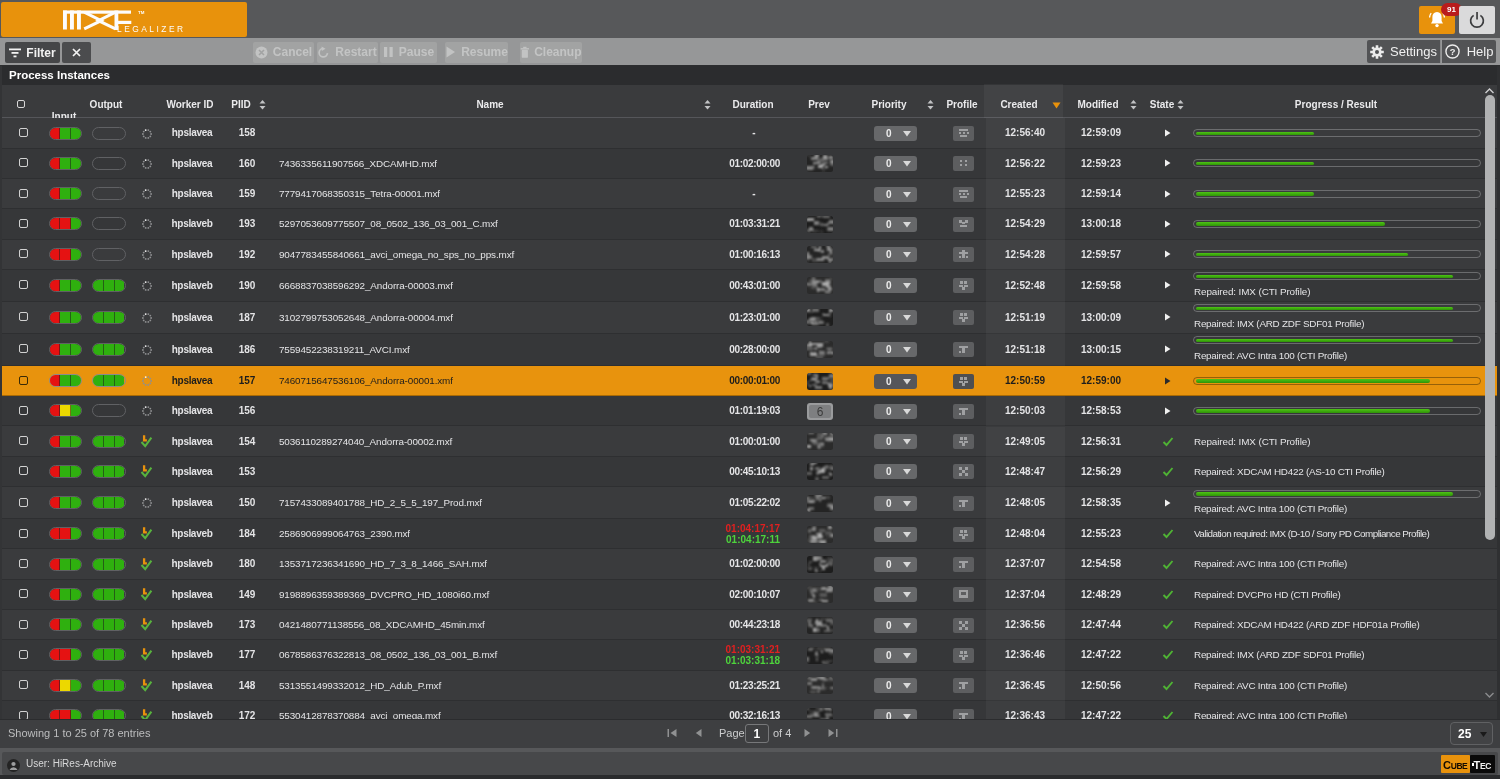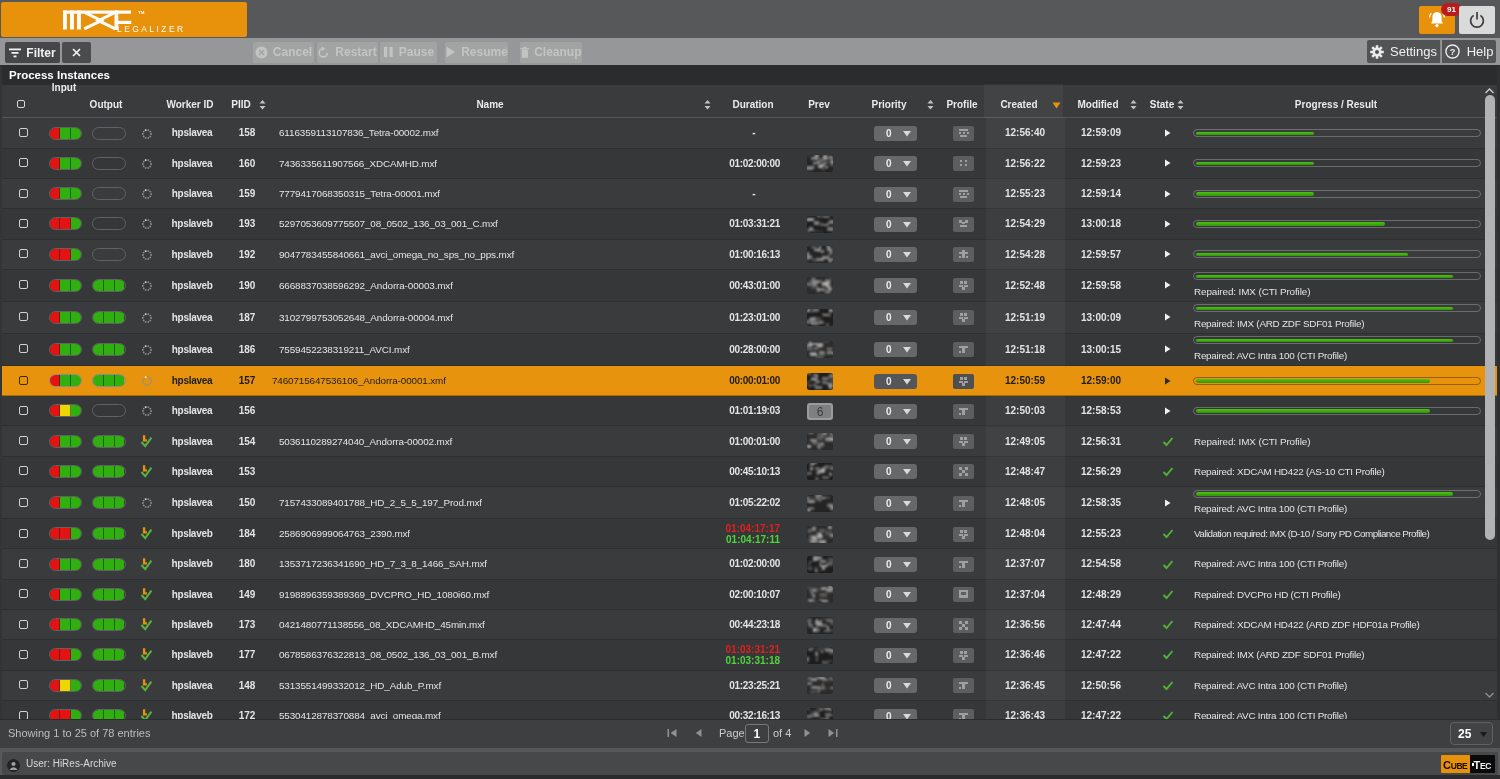--- a/index.html
+++ b/index.html
@@ -108,21 +108,21 @@
 <div class="abs" style="left:1442px;top:40px;width:54px;height:23px;background:#525355;border-radius:0 2px 2px 0;color:#f0f0f0;font-size:13px;display:flex;align-items:center;justify-content:center"><svg width="15" height="15" viewBox="0 0 16 16" style="margin-right:7px">
       <circle cx="8" cy="8" r="7" stroke="#ececec" stroke-width="1.5" fill="none"></circle>
       <text x="8" y="11.6" text-anchor="middle" font-size="10" font-weight="bold" fill="#ececec" font-family="Liberation Sans">?</text>
     </svg>Help</div>
 
 <div class="abs" style="left:0;top:66px;width:1500px;height:653px;background:#3a3b3d;border-left:2px solid #333436;border-right:3px solid #2f3032"></div>
 <div class="abs" style="left:2px;top:66px;width:1495px;height:18.5px;background:#2b2c2e;color:#fff;font-size:11.5px;font-weight:bold;line-height:18.5px"><span style="margin-left:7px">Process Instances</span></div>
 <div class="abs" style="left:2px;top:84.5px;width:1495px;height:33.9px;background:#3a3b3d;border-bottom:1px solid #55565a"></div>
 <div class="abs" style="left:984px;top:84px;width:79px;height:34px;background:rgba(255,255,255,0.045)"></div>
 <div class="abs" style="left:17px;top:100px;width:8px;height:8px;border:1.6px solid #d8d8d8;border-radius:2px"></div>
-<div class="abs hl" style="left:38px;top:67px;width:52px;text-align:center">Input</div>
+<div class="abs hl" style="left:38px;top:96px;width:52px;text-align:center">Input</div>
 <div class="abs hl" style="left:80px;top:84px;width:52px;text-align:center">Output</div>
 <div class="abs hl" style="left:160px;top:84px;width:60px;text-align:center">Worker ID</div>
 <div class="abs hl" style="left:218px;top:84px;width:46px;text-align:center">PIID</div>
 <svg class="abs" style="left:259px;top:99.5px" width="7" height="10">
     <path d="M0.5 3.5 L3.5 0 L6.5 3.5 Z" fill="#c2c3c5"></path>
     <path d="M0.5 6 L3.5 9.5 L6.5 6 Z" fill="#c2c3c5"></path>
   </svg>
 <div class="abs hl" style="left:300px;top:84px;width:380px;text-align:center">Name</div>
 <svg class="abs" style="left:704px;top:99.5px" width="7" height="10">
     <path d="M0.5 3.5 L3.5 0 L6.5 3.5 Z" fill="#c2c3c5"></path>
@@ -167,21 +167,20 @@
       <circle cx="3.7" cy="8.9" r="0.92" fill="#8e8f91"></circle>
       <circle cx="1.7" cy="7.4" r="0.92" fill="#8e8f91"></circle>
       <circle cx="0.9" cy="5.0" r="0.92" fill="#8e8f91"></circle>
       <circle cx="1.7" cy="2.6" r="0.92" fill="#8e8f91"></circle>
       <circle cx="3.7" cy="1.1" r="0.92" fill="#f5f5f5"></circle>
       <circle cx="6.3" cy="1.1" r="0.92" fill="#8e8f91"></circle>
       <circle cx="8.3" cy="2.6" r="0.92" fill="#8e8f91"></circle>
     </svg>
     <div class="abs tc" style="left:160px;top:0;width:60px;height:30.3px;line-height:30.3px;font-weight:bold;letter-spacing:-0.3px;color:#e4e4e6">hpslavea</div>
     <div class="abs tc" style="left:222px;top:0;width:46px;height:30.3px;line-height:30.3px;font-weight:bold;color:#e4e4e6">158</div>
-    <div class="abs" style="left:277px;top:0;width:430px;height:30.3px;line-height:30.3px;font-size:9.9px;letter-spacing:-0.12px;color:#e4e4e6;white-space:nowrap">6116359113107836_Tetra-00002.mxf</div>
     <div class="abs tc" style="left:700px;top:0;width:104px;height:30.3px;line-height:30.3px;font-weight:bold;color:#e4e4e6">-</div>
     <div class="abs" style="left:872px;top:7.65px;width:43px;height:15px;background:#67686a;border-radius:3px;color:#ececec;font-size:10px;font-weight:bold;line-height:15px;text-align:left;"><span style="margin-left:12px">0</span><svg style="position:absolute;right:6px;top:5px" width="8" height="6">
         <path d="M0 0 L8 0 L4 5.5 Z" fill="#d9d9d9"></path>
       </svg></div>
     <svg class="abs" style="left:951px;top:7.65px" width="21" height="15">
       <rect x="0" y="0" width="21" height="15" rx="2" fill="#5d5e60"></rect>
       <g fill="#9fa0a2" transform="translate(3,0)">
         <rect x="3" y="3" width="9" height="2"></rect>
         <rect x="3" y="6" width="2" height="2"></rect>
         <rect x="7" y="6" width="2" height="2"></rect>
@@ -779,21 +778,21 @@
       <circle cx="3.7" cy="8.9" r="0.92" fill="#8e8f91"></circle>
       <circle cx="1.7" cy="7.4" r="0.92" fill="#8e8f91"></circle>
       <circle cx="0.9" cy="5.0" r="0.92" fill="#8e8f91"></circle>
       <circle cx="1.7" cy="2.6" r="0.92" fill="#8e8f91"></circle>
       <circle cx="3.7" cy="1.1" r="0.92" fill="#f5f5f5"></circle>
       <circle cx="6.3" cy="1.1" r="0.92" fill="#8e8f91"></circle>
       <circle cx="8.3" cy="2.6" r="0.92" fill="#8e8f91"></circle>
     </svg>
     <div class="abs tc" style="left:160px;top:0;width:60px;height:30.3px;line-height:30.3px;font-weight:bold;letter-spacing:-0.3px;color:#1d1d1d">hpslavea</div>
     <div class="abs tc" style="left:222px;top:0;width:46px;height:30.3px;line-height:30.3px;font-weight:bold;color:#1d1d1d">157</div>
-    <div class="abs" style="left:270px;top:0;width:430px;height:30.3px;line-height:30.3px;font-size:9.9px;letter-spacing:-0.12px;color:#1d1d1d;white-space:nowrap">7460715647536106_Andorra-00001.xmf</div>
+    <div class="abs" style="left:277px;top:0;width:430px;height:30.3px;line-height:30.3px;font-size:9.9px;letter-spacing:-0.12px;color:#1d1d1d;white-space:nowrap">7460715647536106_Andorra-00001.xmf</div>
     <div class="abs" style="left:690px;top:0;width:88px;height:30.3px;line-height:30.3px;text-align:right;font-weight:bold;letter-spacing:-0.35px;color:#1d1d1d">00:00:01:00</div>
     <svg class="abs" style="left:805px;top:6.65px" width="26" height="17">
       <defs>
         <filter id="b7" x="-20%" y="-20%" width="140%" height="140%">
           <feGaussianBlur stdDeviation="1.1"></feGaussianBlur>
         </filter>
         <clipPath id="c7">
           <rect x="0" y="0" width="26" height="17" rx="2.5"></rect>
         </clipPath>
       </defs>

